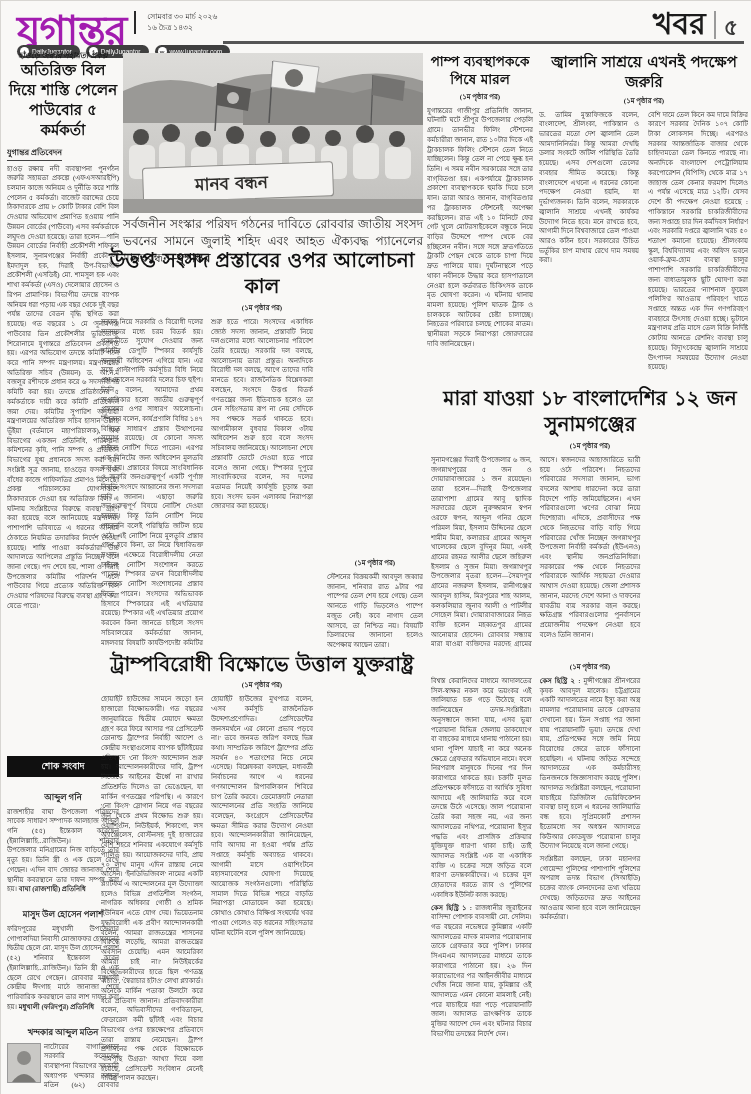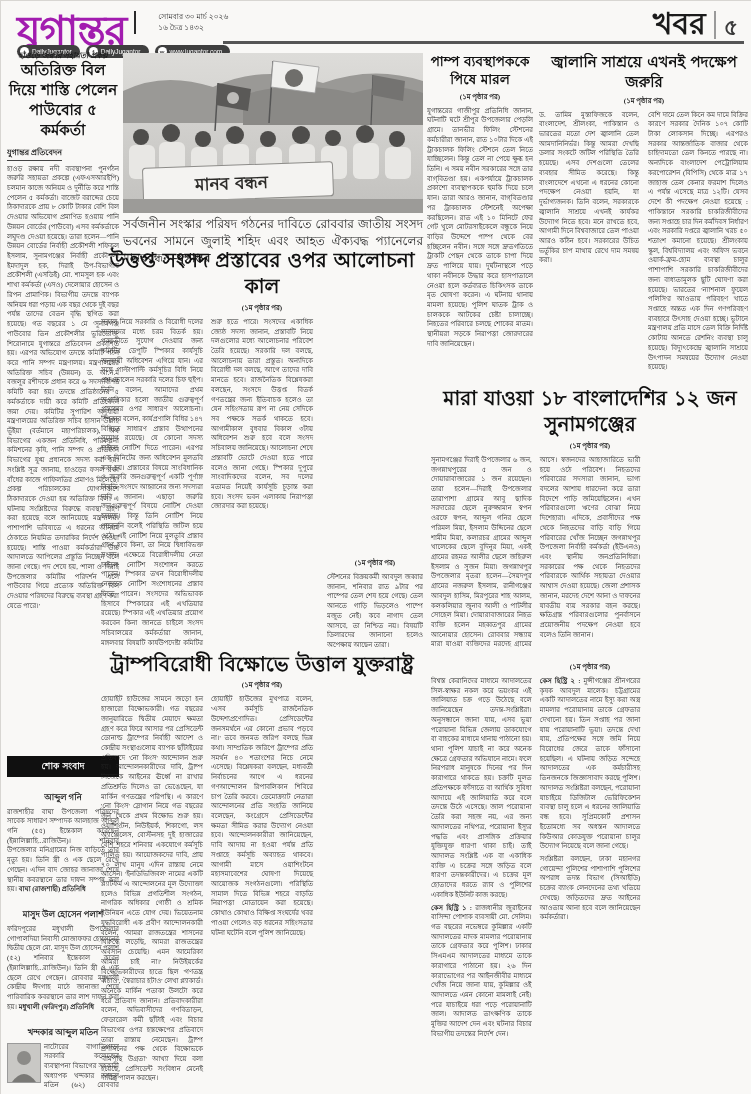--- a/index.html
+++ b/index.html
@@ -4,21 +4,21 @@
 <style>
   html,body{margin:0;padding:0;background:#e9e8e6;}
   .page{
     position:relative; width:751px; height:1094px; margin:0 auto;
     background:#f9f8f6; overflow:hidden; border:1px solid #d8d6d2;
     font-family:"Liberation Serif","DejaVu Serif",serif; color:#1c1c1c;
   }
   .abs{position:absolute;}
   
   .logo{font-family:"DejaVu Sans",sans-serif; font-weight:900; font-size:41px; letter-spacing:-1px; color:#a21caf; line-height:1;}
-  .date-block{font-size:7.5px; line-height:1.5; color:#2a2a2a; border-left:2px solid #2a2a2a; padding-left:22px;}
+  .date-block{font-size:7.5px; line-height:1.5; color:#2a2a2a; border-left:2px solid #2a2a2a; padding-left:11px;}
   .pill-row{display:flex; gap:6px; align-items:center;}
   .pill{display:flex; align-items:center; gap:3px; background:#3f3f3f; color:#fff;
         border-radius:8px; padding:2px 8px 2px 3px; font-family:"Liberation Sans",sans-serif; font-size:6.5px;}
   .pill .ic{width:9px;height:9px;border-radius:50%;background:#fff;color:#3f3f3f;font-weight:bold;
         display:flex;align-items:center;justify-content:center;font-size:6px;line-height:1;}
   .section-wrap{display:flex; align-items:flex-end; gap:8px;}
   .section-label{font-family:"DejaVu Sans",sans-serif; font-weight:900; font-size:30px; line-height:1; color:#1b1b1b;}
   .section-div{width:2px;height:28px;background:#9a9a9a;}
   .page-num{font-family:"DejaVu Sans",sans-serif; font-weight:bold; font-size:22px; color:#3a3a3a; line-height:1;}
   .head-rule{height:3px;background:#555;}

